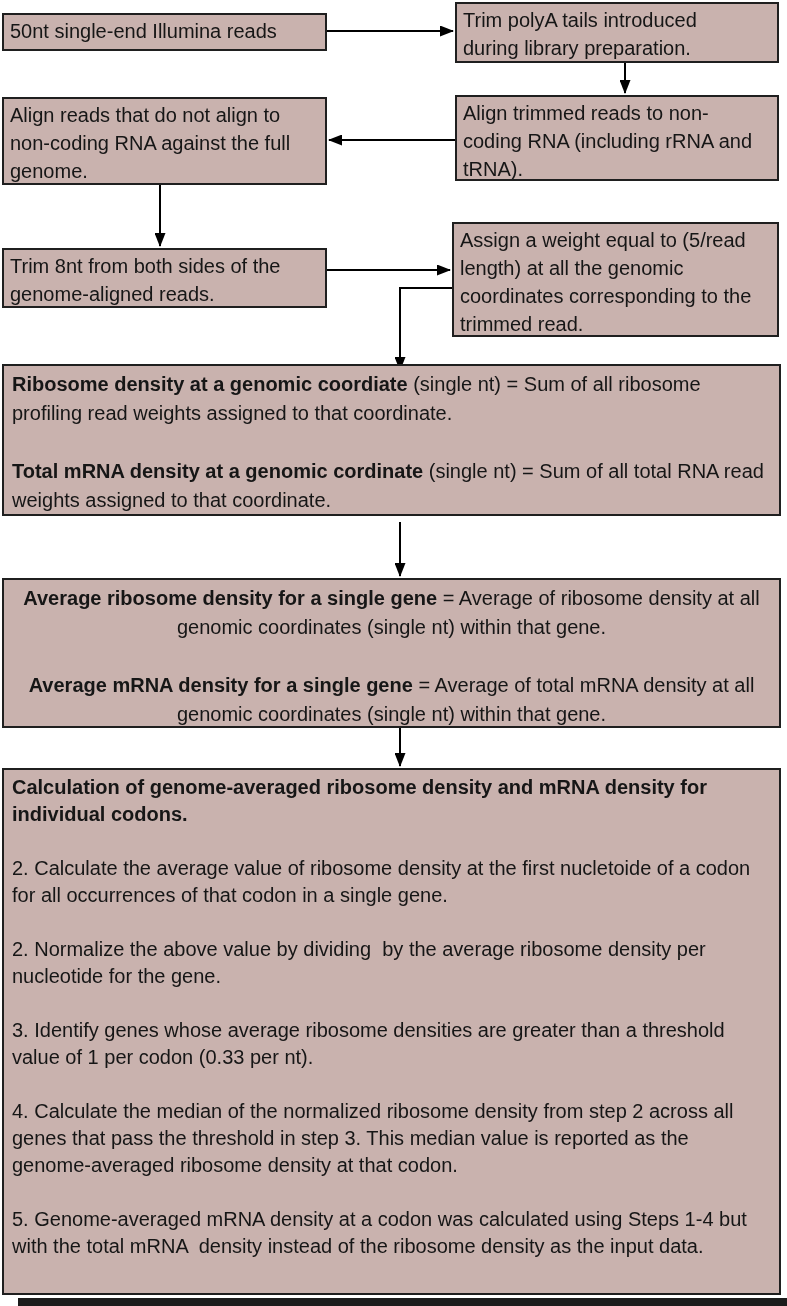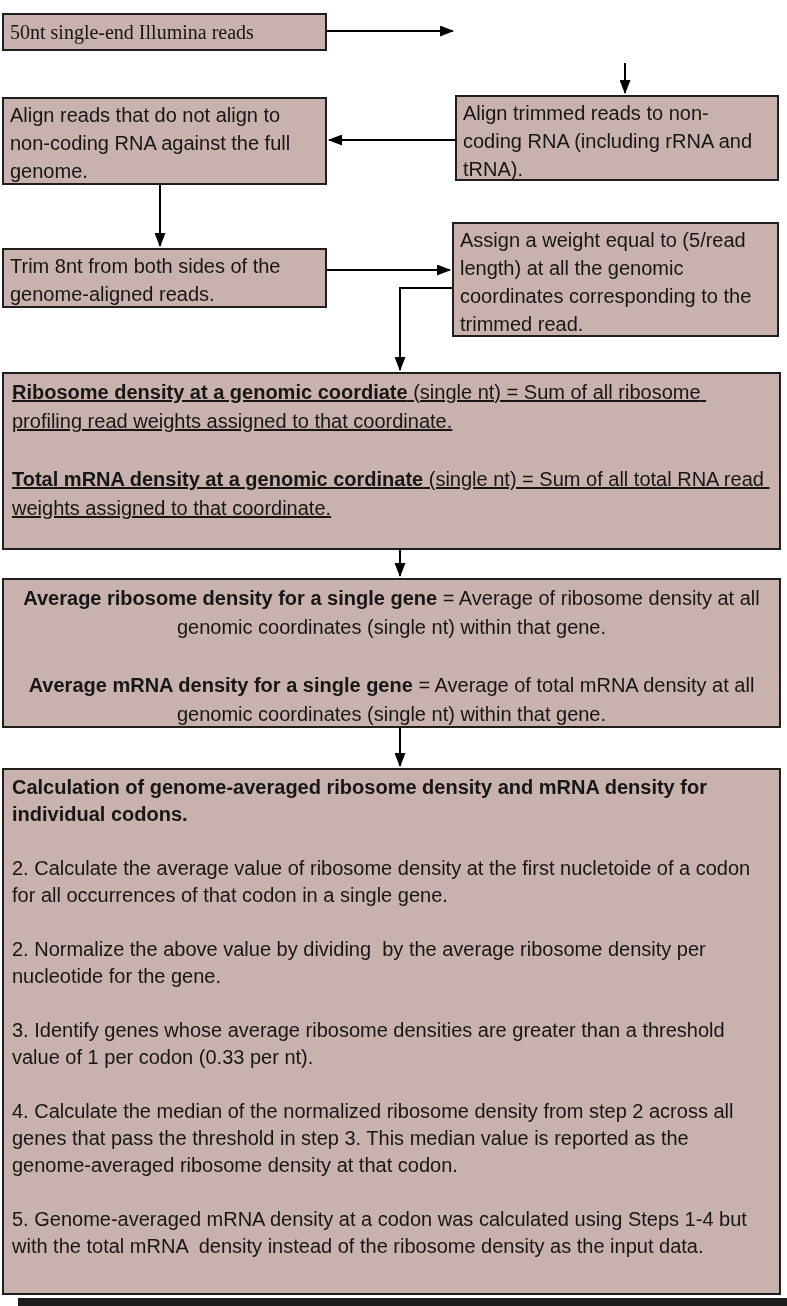--- a/index.html
+++ b/index.html
@@ -16,21 +16,21 @@
     box-sizing:border-box;
     background:#c9b2ae;
     border:2px solid #1f1f1f;
     color:#161616;
     font-size:20px;
     line-height:28px;
     padding:2px 6px;
     white-space:pre-line;
     overflow:hidden;
   }
-  .vcenter { display:flex; align-items:center;font-family:Liberation Serif, serif; }
+  .vcenter { display:flex; align-items:flex-start; }
   .wide { white-space:normal; line-height:29px; padding:4px 8px; }
   .wide p { margin:0; white-space:pre-wrap; }
   .wide .gap { margin-top:29px; }
   .big { line-height:27px; }
   .big .gap { margin-top:27px; }
   b { font-weight:bold; }
   #bottom-bar {
     position:absolute;
     left:18px; top:1298px;
     width:769px; height:8px;
@@ -55,38 +55,40 @@
     <path d="M327,270 L450,270" stroke="#000" stroke-width="2" fill="none" marker-end="url(#ah)"></path>
     <path d="M452,288 L400,288 L400,370" stroke="#000" stroke-width="2" fill="none" marker-end="url(#ah)"></path>
     <path d="M400,522 L400,576" stroke="#000" stroke-width="2" fill="none" marker-end="url(#ah)"></path>
     <path d="M400,728 L400,766" stroke="#000" stroke-width="2" fill="none" marker-end="url(#ah)"></path>
   </svg>
 
   <div class="box vcenter" style="left:2px; top:13px; width:325px; height:38px;">
     <span>50nt single-end Illumina reads</span>
   </div>
 
+  <div class="box" style="left:455px; top:2px; width:324px; height:61px;">Trim polyA tails introduced
+during library preparation.</div>
 
   <div class="box" style="left:455px; top:95px; width:324px; height:86px;">Align trimmed reads to non-
 coding RNA (including rRNA and
 tRNA).</div>
 
   <div class="box" style="left:2px; top:97px; width:325px; height:88px;">Align reads that do not align to
 non-coding RNA against the full
 genome.</div>
 
   <div class="box" style="left:2px; top:248px; width:325px; height:60px;">Trim 8nt from both sides of the
 genome-aligned reads.</div>
 
   <div class="box" style="left:452px; top:222px; width:327px; height:115px;">Assign a weight equal to (5/read
 length) at all the genomic
 coordinates corresponding to the
 trimmed read.</div>
 
-  <div class="box wide" style="left:2px; top:372px; width:779px; height:178px;text-decoration:underline;">
+  <div class="box wide" style="left:2px; top:364px; width:779px; height:152px;">
     <p><b>Ribosome density at a genomic coordiate</b><span> (single nt) = Sum of all ribosome profiling read weights assigned to that coordinate.</span></p>
     <p class="gap"><b>Total mRNA density at a genomic cordinate</b><span> (single nt) = Sum of all total RNA read weights assigned to that coordinate.</span></p>
   </div>
 
   <div class="box wide" style="left:2px; top:578px; width:779px; height:150px;text-align:center;">
     <p><b>Average ribosome density for a single gene</b><span> = Average of ribosome density at all genomic coordinates (single nt) within that gene.</span></p>
     <p class="gap"><b>Average mRNA density for a single gene</b><span> = Average of total mRNA density at all genomic coordinates (single nt) within that gene.</span></p>
   </div>
 
   <div class="box wide big" style="left:2px; top:768px; width:779px; height:527px;padding-left:8px;">

